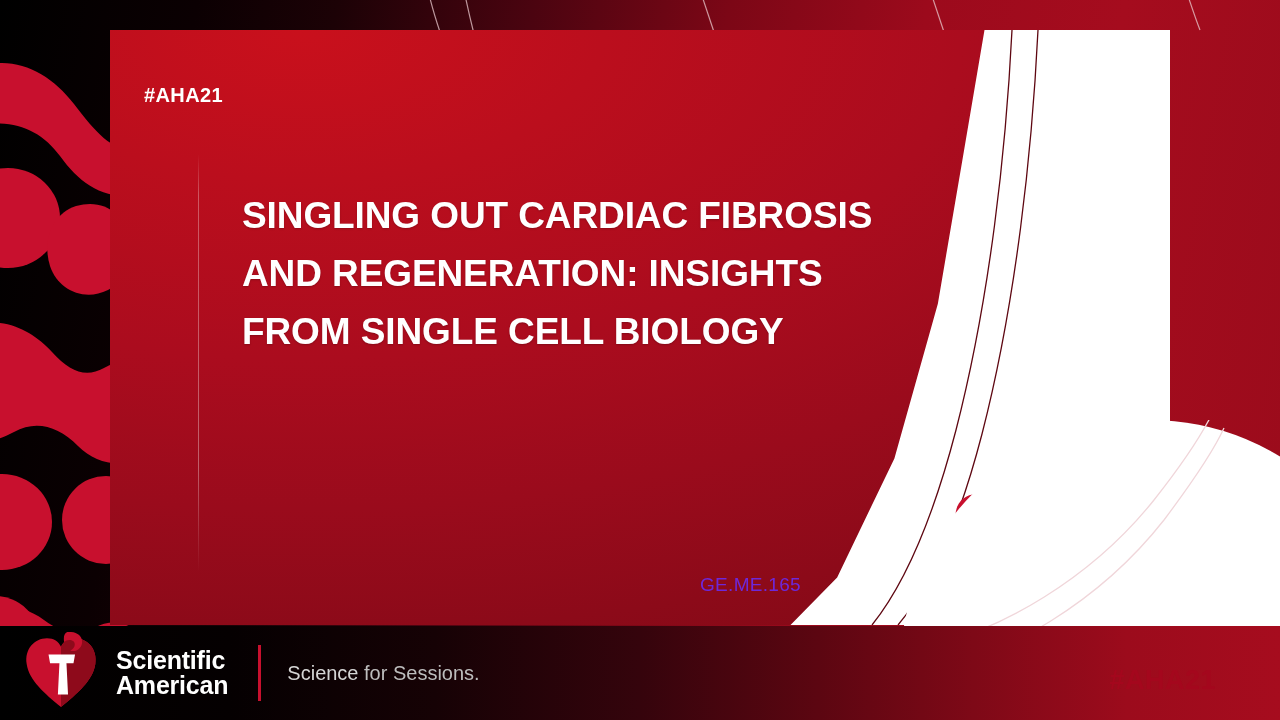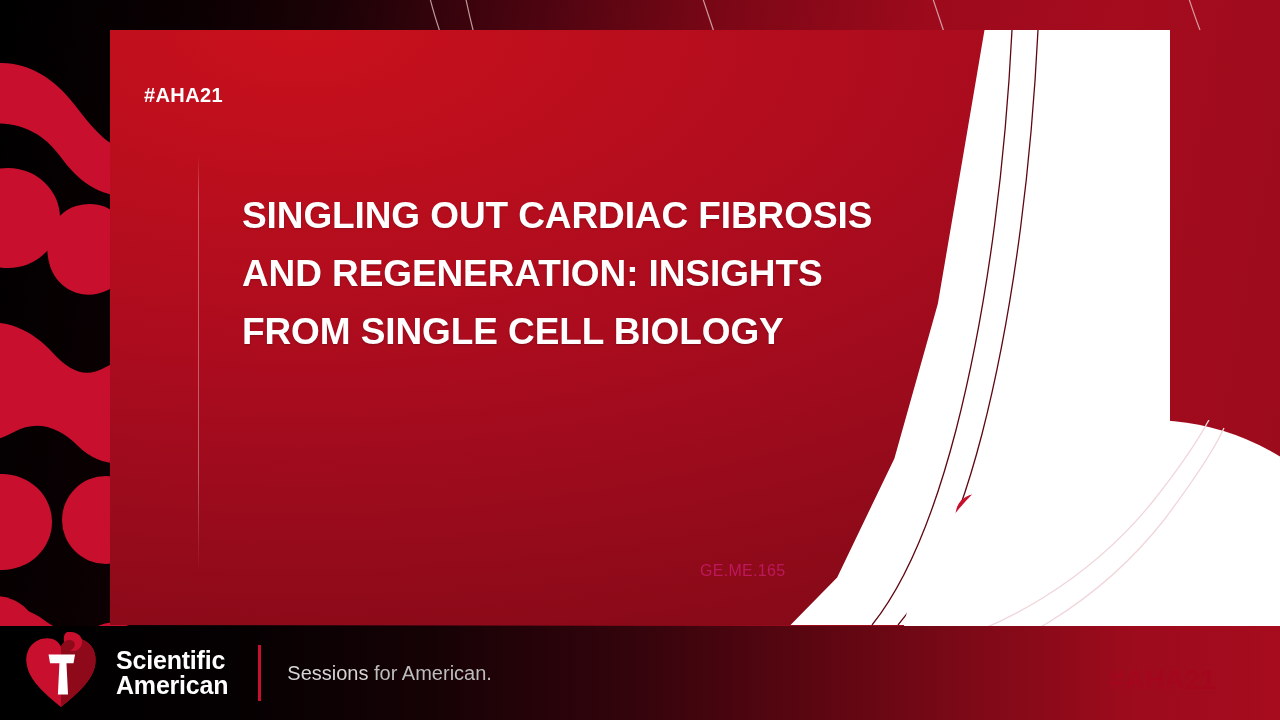--- a/index.html
+++ b/index.html
@@ -201,23 +201,23 @@
     font-size: 37px;
     font-weight: bold;
     line-height: 58px;
     letter-spacing: -0.1px;
     text-shadow: 0 1px 2px rgba(0,0,0,0.22);
   }
 
   .slide-code {
     position: absolute;
     left: 590px;
-    top: 532px;
-    color: #be185d;
-    font-size: 16px;
+    top: 544px;
+    color: #6d28d9;
+    font-size: 19px;
     letter-spacing: 0.3px;
   }
 
   
   .slide-aha {
     position: absolute;
     left: 840px;
     top: 455px;
     display: flex;
     align-items: center;
@@ -332,22 +332,22 @@
 
       <div class="ss-lockup">
         <div>Scientific</div>
         <div>American</div>
       </div>
 
       <div class="ss-divider"></div>
 
       <div class="tagline">
         <div>
-          <span class="bold-bit">Sessions</span>
-          <span>for American.</span>
+          <span class="bold-bit">Science</span>
+          <span>for Sessions.</span>
         </div>
       </div>
     </div>
 
     <div class="footer-hash">#AHA21</div>
   </div>
 
 </div>
 
 </body></html>

